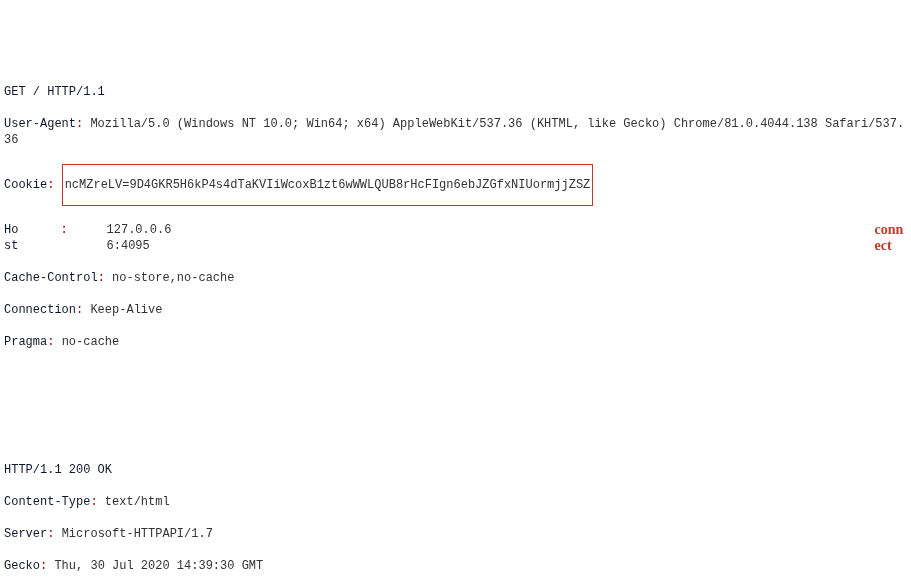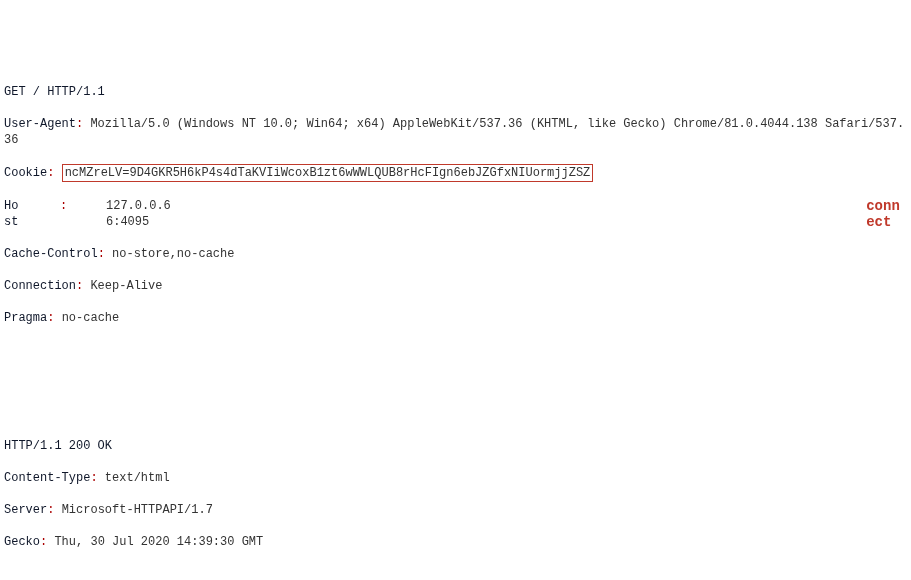--- a/index.html
+++ b/index.html
@@ -13,26 +13,26 @@
     background: #fff;
     width: 911px;
     box-sizing: border-box;
   }
   .block { white-space: pre-wrap; word-break: break-all; }
   .hdr { color: #0f172a; }
   .sep { color: #aa0000; }
   .val { color: #333; }
   .boxed {
     border: 1px solid #c0392b;
-    padding: 0 2px;
+    padding: 12px 2px;
     display: inline-block;
   }
   .annot {
     color: #c0392b;
-    font-family: Liberation Mono, monospace;
+    font-family: Liberation Serif, serif;
     font-size: 14px;
     font-weight: bold;
     display: inline-block;
   }
   .spacer { height: 16px; }
   .ln { display: block; }
   .annot-row { display: flex; gap: 36px; }
   .annot-row .pad { width: 480px; }
 </style>
 </head>

